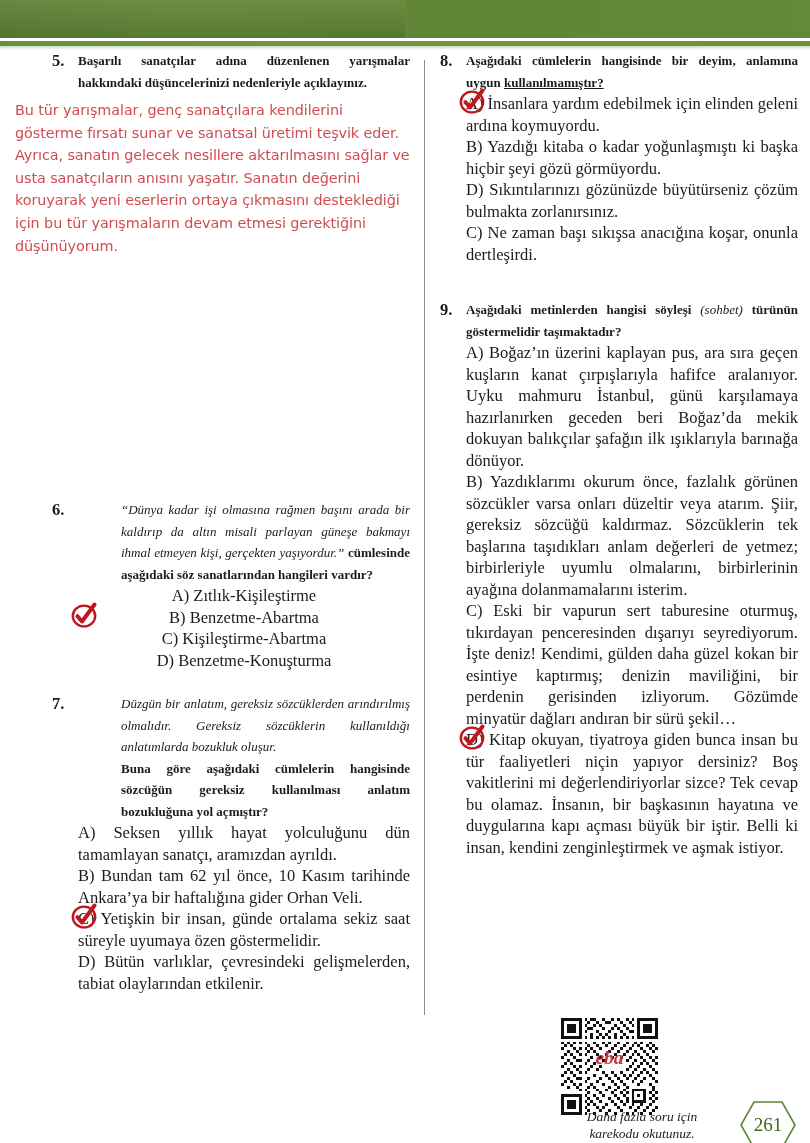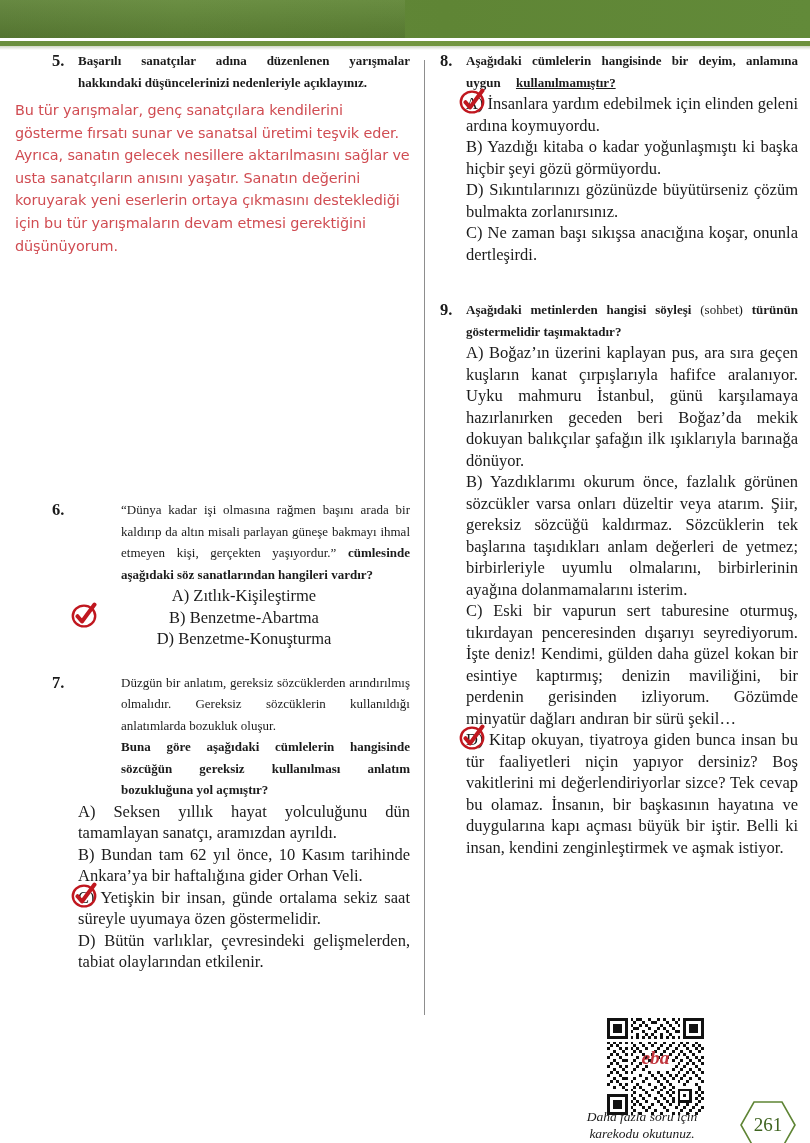--- a/index.html
+++ b/index.html
@@ -91,23 +91,23 @@
   .q-stem {
     flex: 1 1 auto;
     font-weight: bold;
     font-size: 13px;
     line-height: 21.5px;
     text-align: justify;
     color: #1b1b1b;
     hyphens: manual;
   }
   .q-stem.normal { font-weight: normal; margin-left: 43px; }
-  .q-stem .reg { font-weight: normal; }
+  .q-stem .reg { font-weight: normal; font-style: italic; }
   .q-stem .bold { font-weight: bold; }
-  .q-stem .uline { text-decoration: underline; margin-left: 12px; }
+  .q-stem .uline { text-decoration: underline; }
 
   .opts {
     margin-left: 26px;
     font-size: 16.5px;
     line-height: 21.5px;
     color: #1b1b1b;
   }
   .opt {
     position: relative;
     text-align: center;
@@ -133,21 +133,21 @@
     height: 27px;
     left: -7px;
     top: -5px;
     pointer-events: none;
   }
   .mark svg { display: block; }
 
   
   .qr-wrap {
     position: absolute;
-    left: 607px;
+    left: 561px;
     top: 1018px;
     width: 97px;
     height: 97px;
   }
   .qr {
     width: 97px;
     height: 97px;
     display: block;
   }
   .qr-caption {
@@ -219,20 +219,24 @@
         </div>
         <div class="opt">
           <span class="mark">
             <svg width="30" height="27" viewBox="0 0 30 27">
               <ellipse cx="13" cy="14" rx="11.2" ry="10.4" fill="none" stroke="#c0171f" stroke-width="2.4"></ellipse>
               <path d="M6.5 14.2 L11 19.5 L23.5 2.5" fill="none" stroke="#c0171f" stroke-width="4" stroke-linecap="round" stroke-linejoin="round"></path>
             </svg>
           </span>
           <span>B)</span>
           <span>Benzetme-Abartma</span>
+        </div>
+        <div class="opt">
+          <span>C)</span>
+          <span>Kişileştirme-Abartma</span>
         </div>
         <div class="opt">
           <span>D)</span>
           <span>Benzetme-Konuşturma</span>
         </div>
       </div>
     </div>
 
     <div style="height:12px"></div>
 

